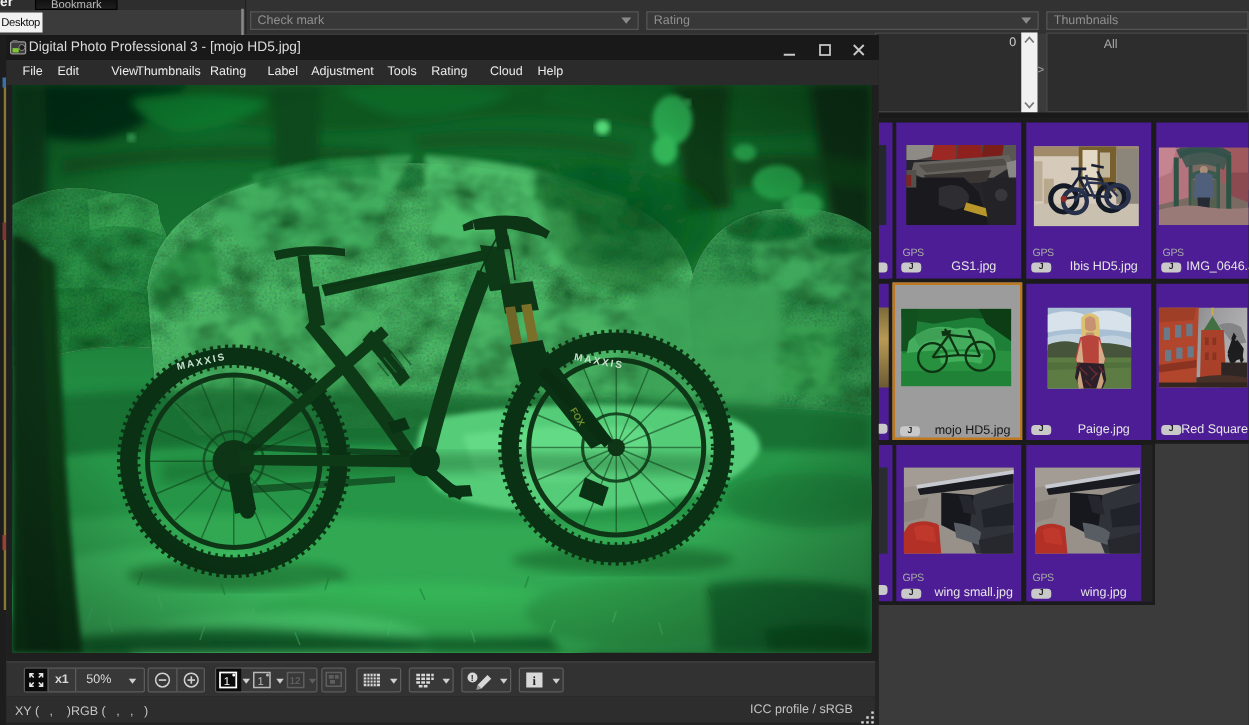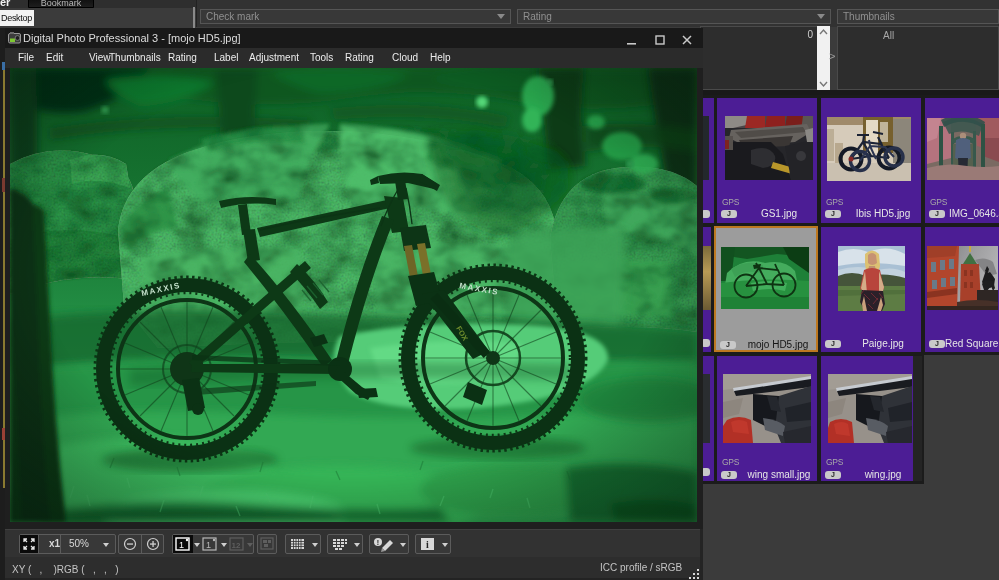--- a/index.html
+++ b/index.html
@@ -587,21 +587,21 @@
       <div class="tbtn pressed" style="width:18px;">
         <svg width="18" height="18" viewBox="0 0 18 18">
             <g stroke="#e8e8e8" stroke-width="1.3" fill="none">
           <path d="M7 7 L4 4 M4 7 V4 H7"></path>
               <path d="M11 7 L14 4 M11 4 H14 V7"></path>
           <path d="M7 11 L4 14 M4 11 V14 H7"></path>
               <path d="M11 11 L14 14 M14 11 V14 H11"></path>
         </g>
           </svg>
       </div>
-      <div class="tbtn" style="width:22px;text-align:right;line-height:18px;font-weight:bold;">x1</div>
+      <div class="tbtn" style="width:22px;text-align:center;line-height:18px;font-weight:bold;">x1</div>
       <div class="tbtn" style="width:55px;line-height:18px;padding-left:8px;">50%<span class="tarr" style="right:6px;top:8px;"></span></div>
     </div>
 
     <div class="tgroup" style="left:113px;width:46px;">
       <div class="tbtn" style="width:22px;">
         <svg width="22" height="18" viewBox="0 0 22 18">
             <circle cx="11" cy="9" r="5.5" stroke="#d0d0d0" fill="none" stroke-width="1.2"></circle>
             <rect x="8" y="8.4" width="6" height="1.3" fill="#d0d0d0"></rect>
           </svg>
       </div>

